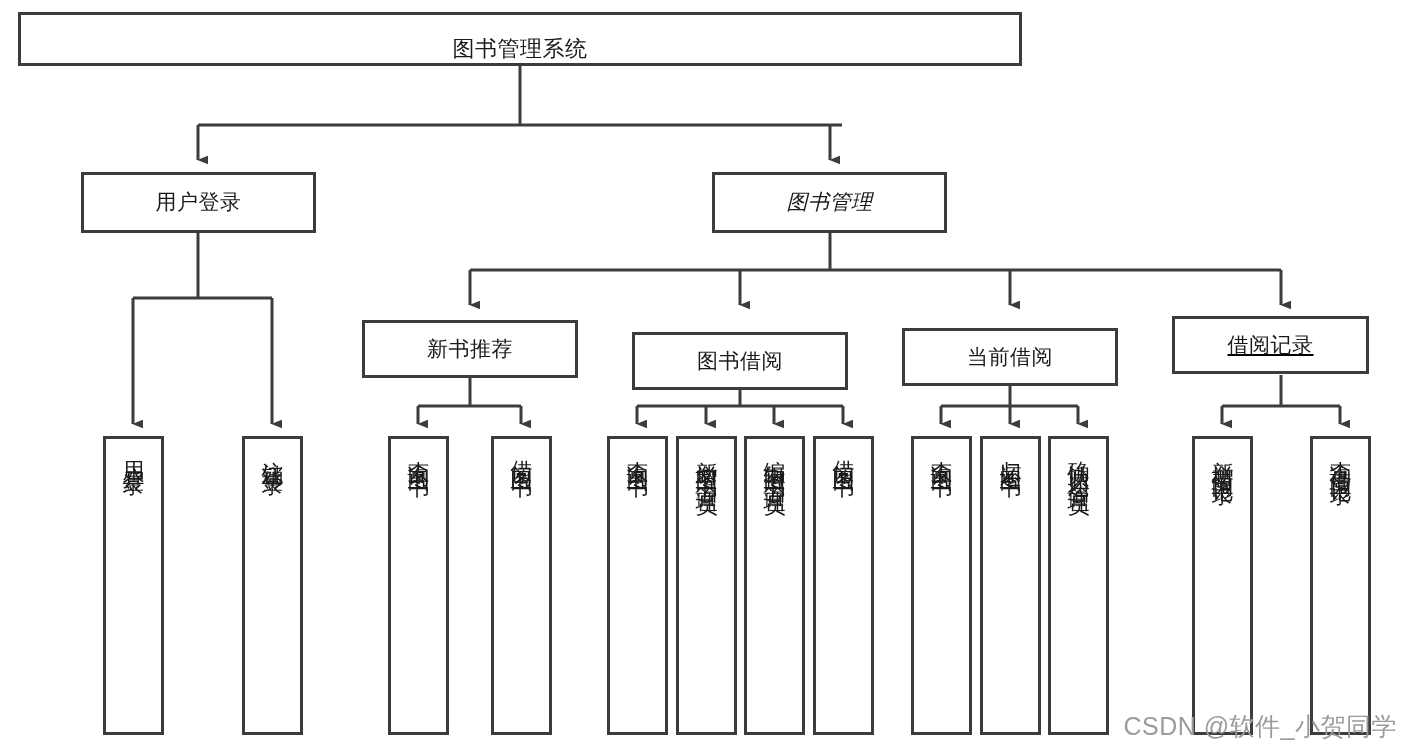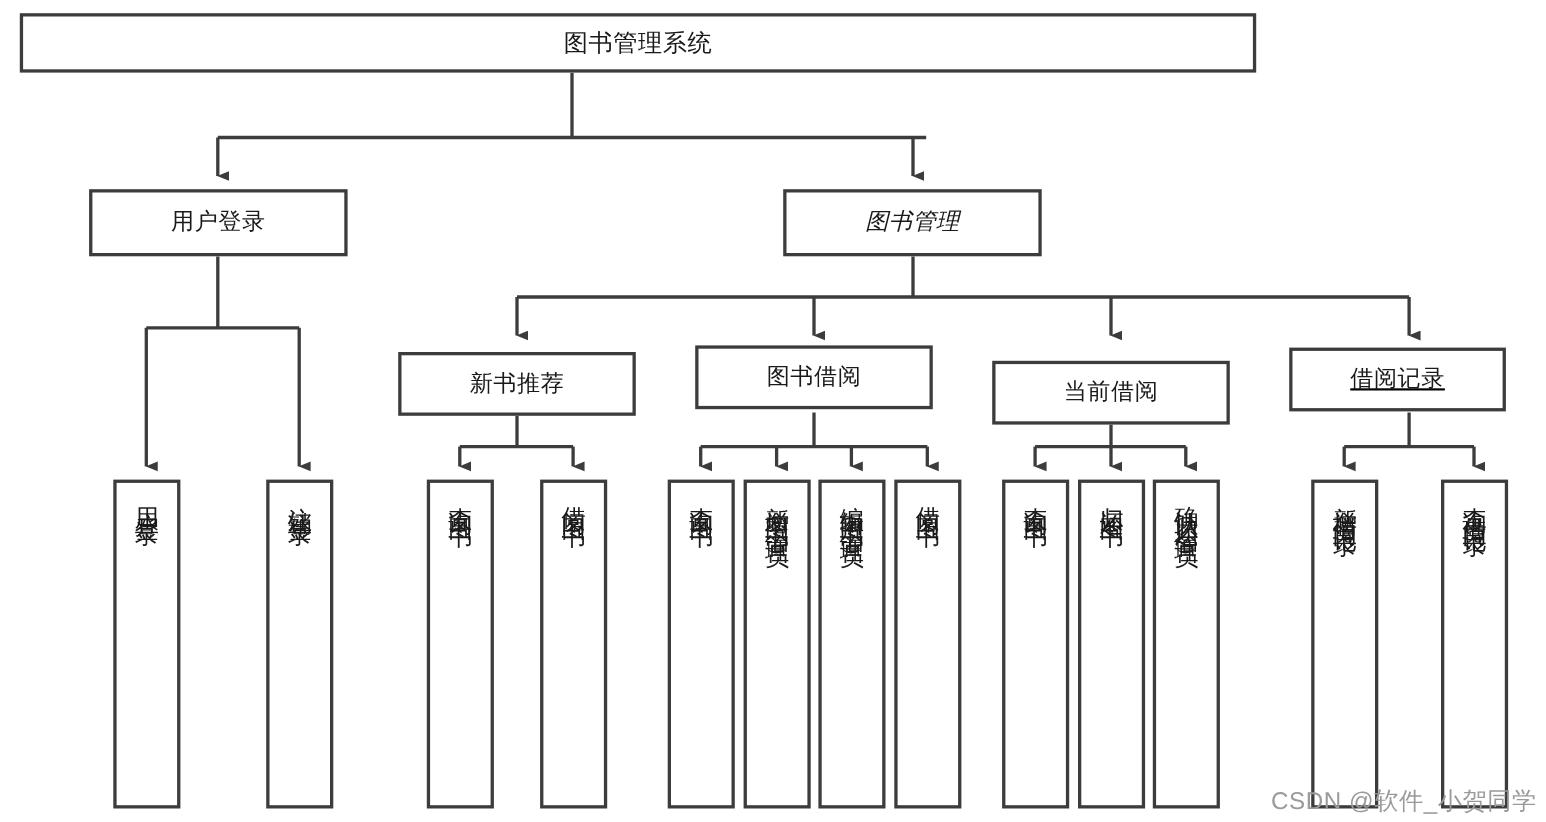--- a/index.html
+++ b/index.html
@@ -57,21 +57,21 @@
     white-space: nowrap;
     padding-top: 4px;
   }
   .node.root .label {
     font-size: 22px;
   }
   .watermark {
     position: absolute;
     right: 8px;
     bottom: 4px;
-    font-size: 22px;
+    font-size: 25px;
     color: #9a9a9a;
     letter-spacing: 0.5px;
     z-index: 5;
     white-space: nowrap;
     font-family: "Liberation Sans", "DejaVu Sans", sans-serif;
   }
 </style>
 </head>
 <body>
 
@@ -132,37 +132,37 @@
     </g>
 
     <g stroke="#3c3c3c" stroke-width="3" fill="none">
       <path d="M 1281 375 L 1281 406"></path>
       <path d="M 1222 406 L 1340 406"></path>
       <path d="M 1222 406 L 1222 424" marker-end="url(#arrowhead)"></path>
       <path d="M 1340 406 L 1340 424" marker-end="url(#arrowhead)"></path>
     </g>
   </svg>
 
-  <div class="node root" style="left:18px; top:12px; width:1124px; height:54px;">
+  <div class="node root" style="left:18px; top:12px; width:1004px; height:54px;align-items:flex-end;">
     <span class="label">图书管理系统</span>
   </div>
 
   <div class="node" style="left:81px; top:172px; width:235px; height:61px;">
     <span class="label">用户登录</span>
   </div>
 
   <div class="node" style="left:712px; top:172px; width:235px; height:61px;font-style:italic;">
     <span class="label">图书管理</span>
   </div>
 
   <div class="node" style="left:362px; top:320px; width:216px; height:58px;">
     <span class="label">新书推荐</span>
   </div>
 
-  <div class="node" style="left:632px; top:314px; width:216px; height:58px;">
+  <div class="node" style="left:632px; top:332px; width:216px; height:58px;">
     <span class="label">图书借阅</span>
   </div>
 
   <div class="node" style="left:902px; top:316px; width:216px; height:58px;margin-top:12px;">
     <span class="label">当前借阅</span>
   </div>
 
   <div class="node" style="left:1172px; top:316px; width:197px; height:58px;text-decoration:underline;">
     <span class="label">借阅记录</span>
   </div>

